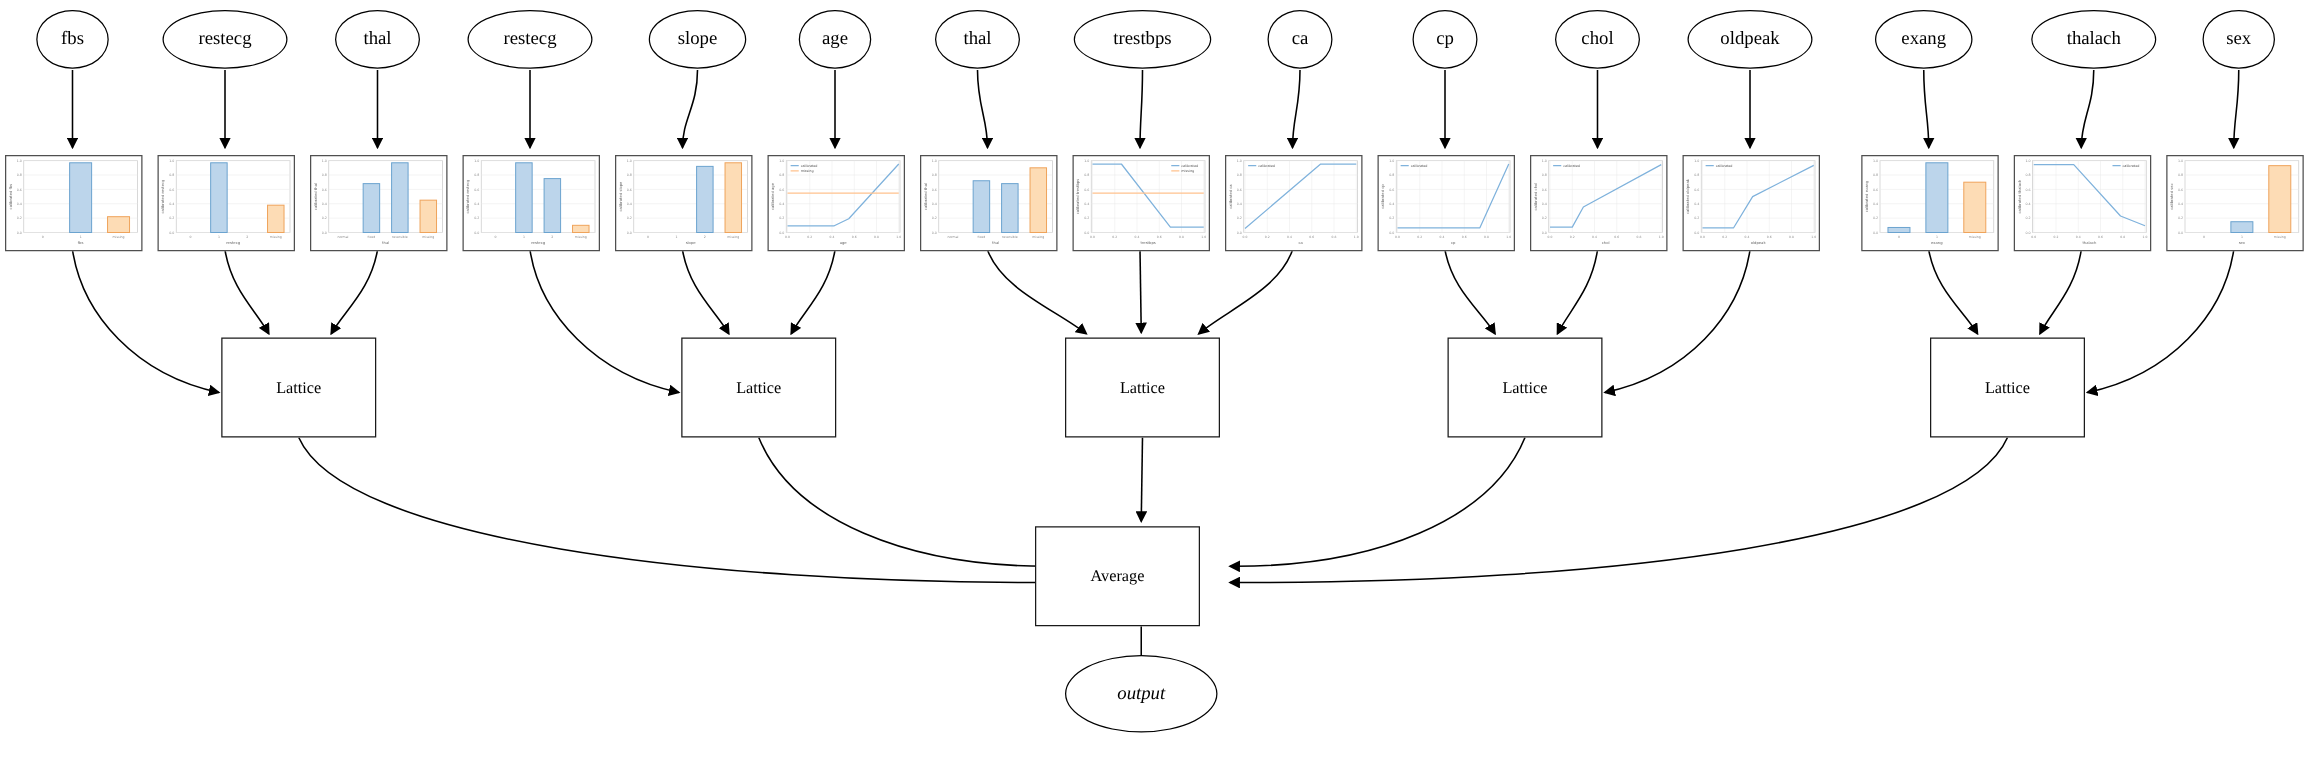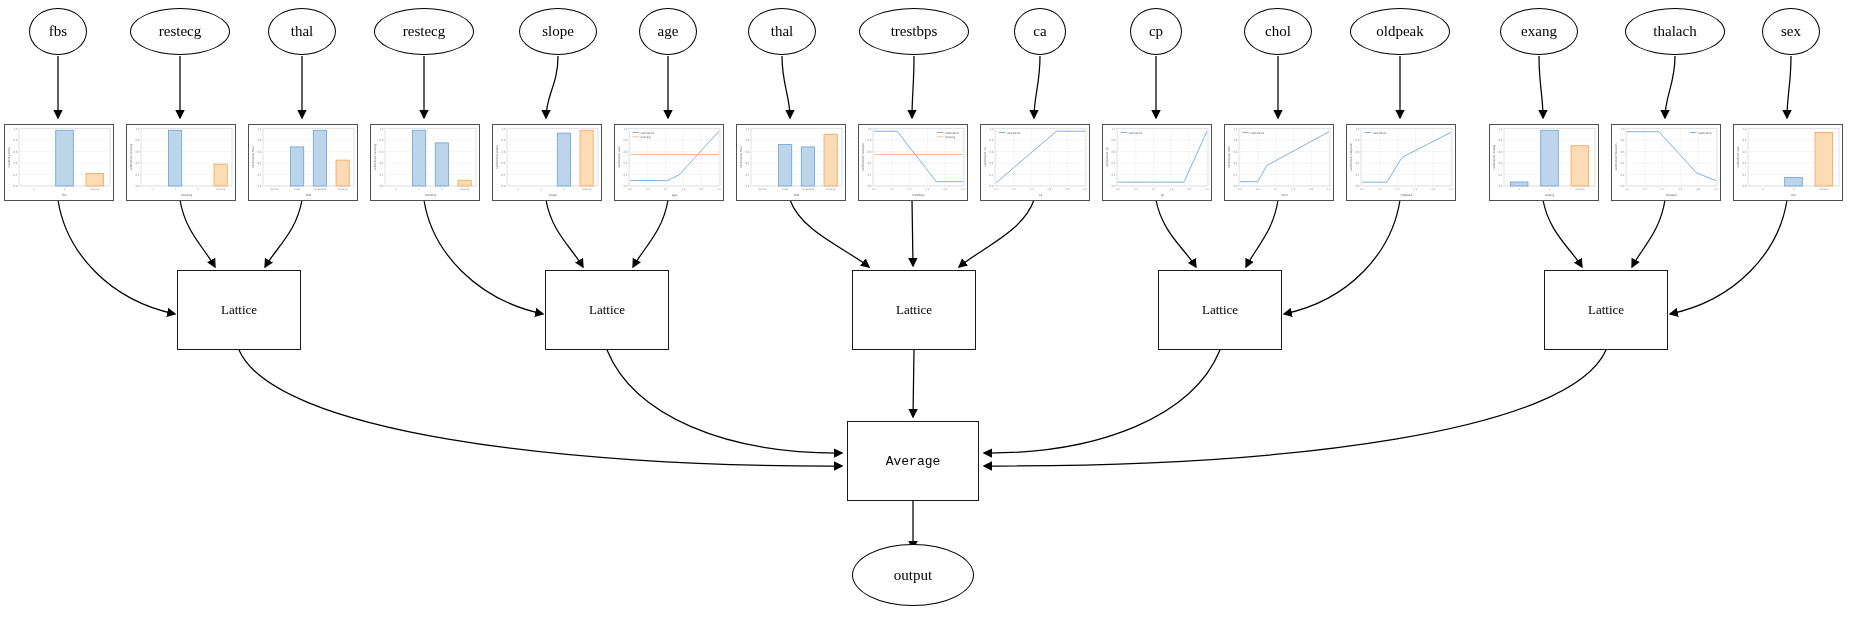--- a/index.html
+++ b/index.html
@@ -565,19 +565,19 @@
     </div>
     <div class="node rect" style="left: 852px; top: 270px; width: 124px; height: 80px;">
       <span>Lattice</span>
     </div>
     <div class="node rect" style="left: 1158px; top: 270px; width: 124px; height: 80px;">
       <span>Lattice</span>
     </div>
     <div class="node rect" style="left: 1544px; top: 270px; width: 124px; height: 80px;">
       <span>Lattice</span>
     </div>
-    <div class="node rect" style="left: 847px; top: 421px; width: 132px; height: 80px; font-family: Liberation Mono, monospace;">
+    <div class="node rect" style="left: 828px; top: 421px; width: 132px; height: 80px;">
       <span>Average</span>
     </div>
-    <div class="node ellipse" style="left: 852px; top: 544px; width: 122px; height: 62px;">
+    <div class="node ellipse" style="left: 852px; top: 524px; width: 122px; height: 62px; font-style: italic;">
       <span>output</span>
     </div>
   </div>
 
 </body></html>

